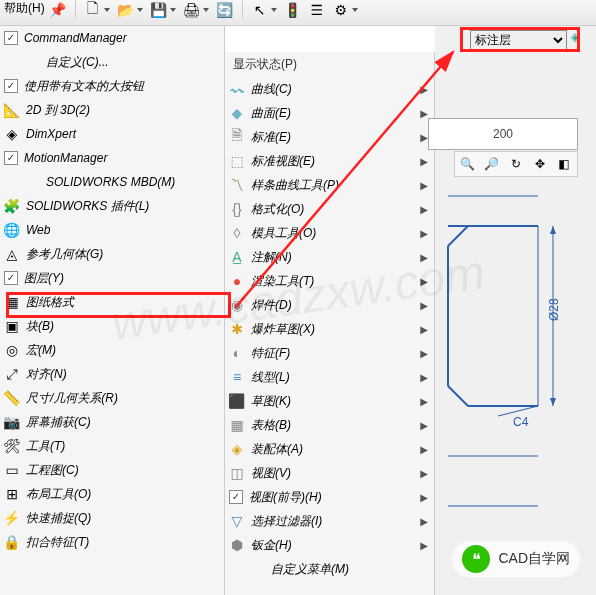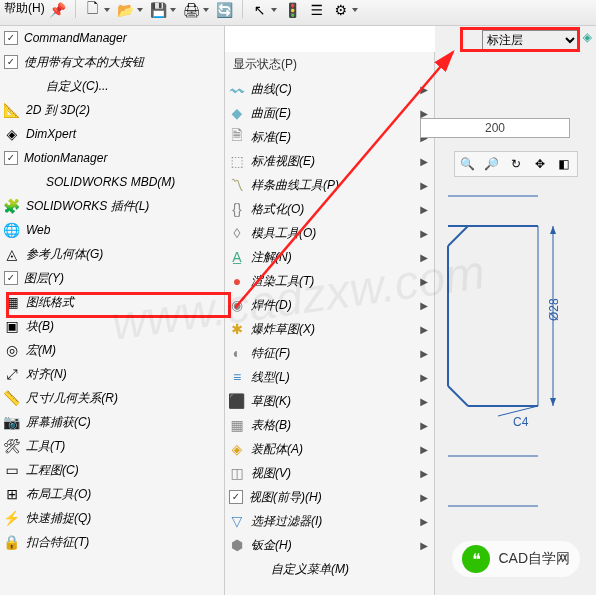--- a/index.html
+++ b/index.html
@@ -24,25 +24,25 @@
 .ico { width:16px; height:16px; display:flex; align-items:center; justify-content:center; flex-shrink:0; font-size:14px; }
 .menu-item .label { white-space:nowrap;font-style:italic; }
 .submenu-arrow { margin-left:auto; font-size:10px; color:#555; }
 
 .section-header { font-size:12px; padding:4px 8px; color:#333; }
 
 
 .hl { position:absolute; border:3px solid #ff2020; pointer-events:none; }
 
 
-.layer-combo { position:absolute; top:30px; right:4px; width:110px; display:flex; gap:4px; }
+.layer-combo { position:absolute; top:30px; right:16px; width:110px; display:flex; gap:4px; }
 .layer-combo select { flex:1; height:20px; font-size:12px; border:1px solid #888; }
 
 
-.ruler { position:absolute; top:92px; right:26px; height:20px; width:150px; background:#fff; border:1px solid #aaa; font-size:9px; display:flex; align-items:center; justify-content:center; color:#444; }
+.ruler { position:absolute; top:92px; right:18px; height:32px; width:150px; background:#fff; border:1px solid #aaa; font-size:9px; display:flex; align-items:center; justify-content:center; color:#444; }
 .drawing-tools { position:absolute; top:125px; right:18px; display:flex; gap:2px; background:#f7f7f7; border:1px solid #ccc; padding:2px; }
 .drawing-tools .tbtn { width:22px; height:20px; }
 
 .drawing { position:absolute; top:160px; right:18px; width:140px; }
 
 
 .arrow-svg { position:absolute; top:40px; left:235px; width:230px; height:275px; pointer-events:none; }
 
 
 .wechat { position:absolute; bottom:18px; right:16px; display:flex; align-items:center; gap:8px; background:rgba(255,255,255,.7); padding:4px 10px; border-radius:18px; }
@@ -97,27 +97,27 @@
     </div>
 </div>
 
 <div class="main">
 
   <div class="col col-left" id="left-col">
       <div class="menu-item">
         <span class="chk on"></span>
         <span class="label">CommandManager</span>
       </div>
-      <div class="menu-item">
-        <span class="chk on"></span>
-        <span class="label">使用带有文本的大按钮</span>
-      </div>
       <div class="menu-item" style="padding-left: 24px;">
         <span class="ico"></span>
         <span class="label">自定义(C)...</span>
+      </div>
+      <div class="menu-item">
+        <span class="chk on"></span>
+        <span class="label">使用带有文本的大按钮</span>
       </div>
       <div class="menu-item">
         <span class="ico">📐</span>
         <span class="label">2D 到 3D(2)</span>
       </div>
       <div class="menu-item">
         <span class="ico">◈</span>
         <span class="label">DimXpert</span>
       </div>
       <div class="menu-item">

